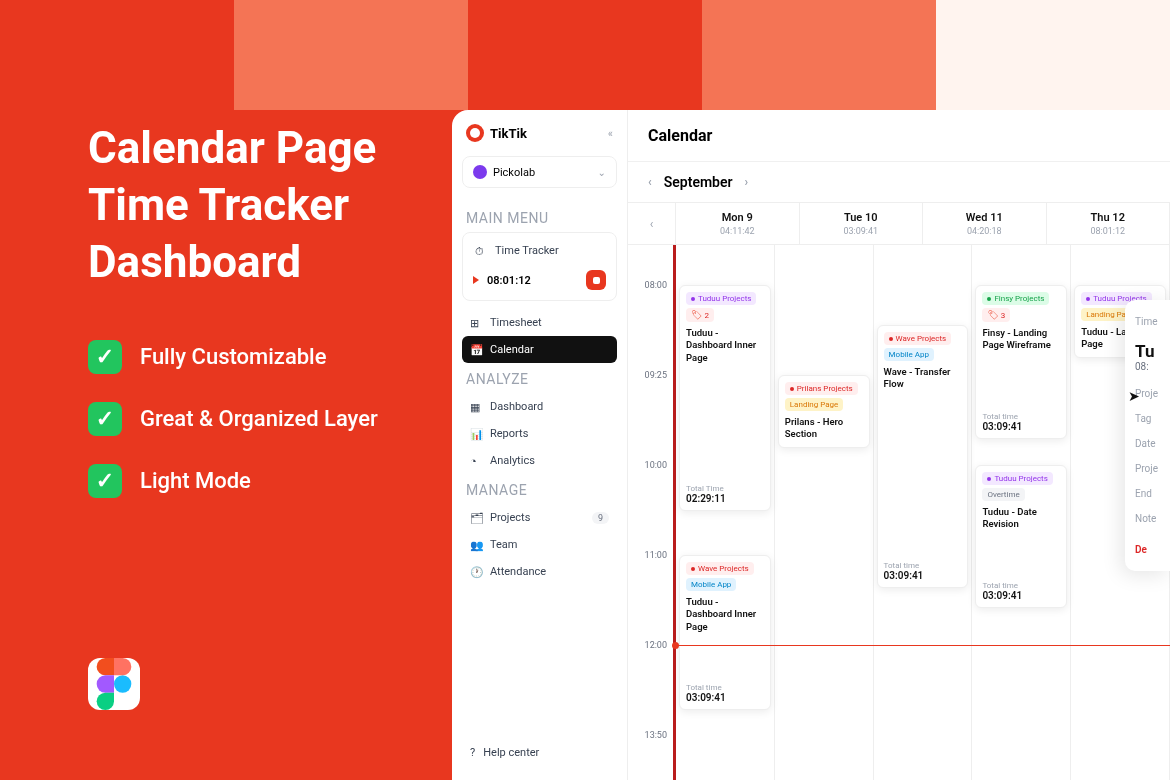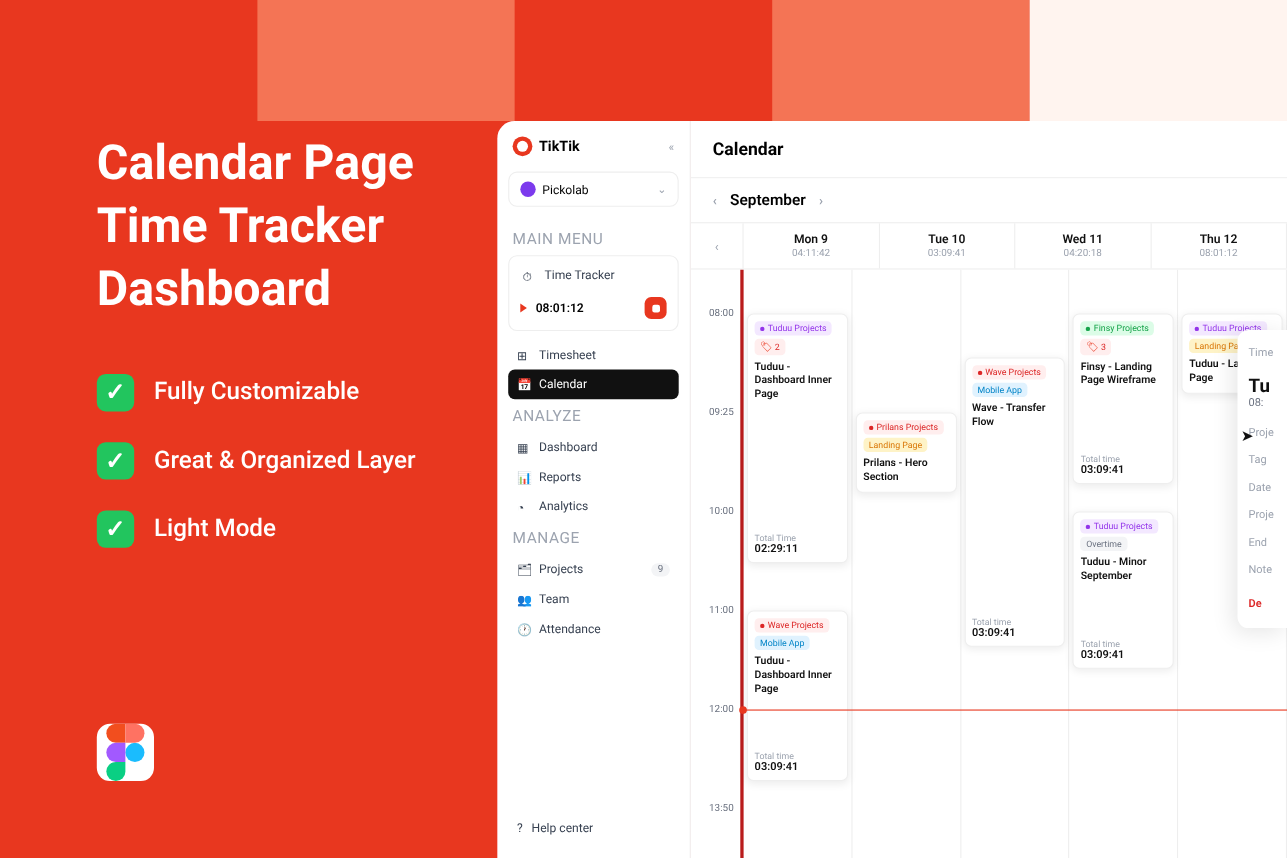--- a/index.html
+++ b/index.html
@@ -261,21 +261,21 @@
         <div class="event shadow" style="top:40px">
           <span class="chip chip-green"><span class="dot dot-green"></span><span>Finsy Projects</span></span><br>
           <span class="chip chip-red"><span class="tag-icon">🏷</span> <span>3</span></span>
           <div class="event-title">Finsy - Landing Page Wireframe</div>
           <div class="event-total-label" style="margin-top:60px">Total time</div>
           <div class="event-total">03:09:41</div>
         </div>
         <div class="event shadow" style="top:220px">
           <span class="chip chip-purple"><span class="dot dot-purple"></span><span>Tuduu Projects</span></span><br>
           <span class="chip chip-gray">Overtime</span>
-          <div class="event-title">Tuduu - Minor September</div>
+          <div class="event-title">Tuduu - Date Revision</div>
           <div class="event-total-label" style="margin-top:50px">Total time</div>
           <div class="event-total">03:09:41</div>
         </div>
       </div>
       <div class="day-col">
         <div class="event shadow" style="top:40px">
           <span class="chip chip-purple"><span class="dot dot-purple"></span><span>Tuduu Projects</span></span><br>
           <span class="chip chip-yellow">Landing Page</span>
           <div class="event-title">Tuduu - Landing Page</div>
         </div>

